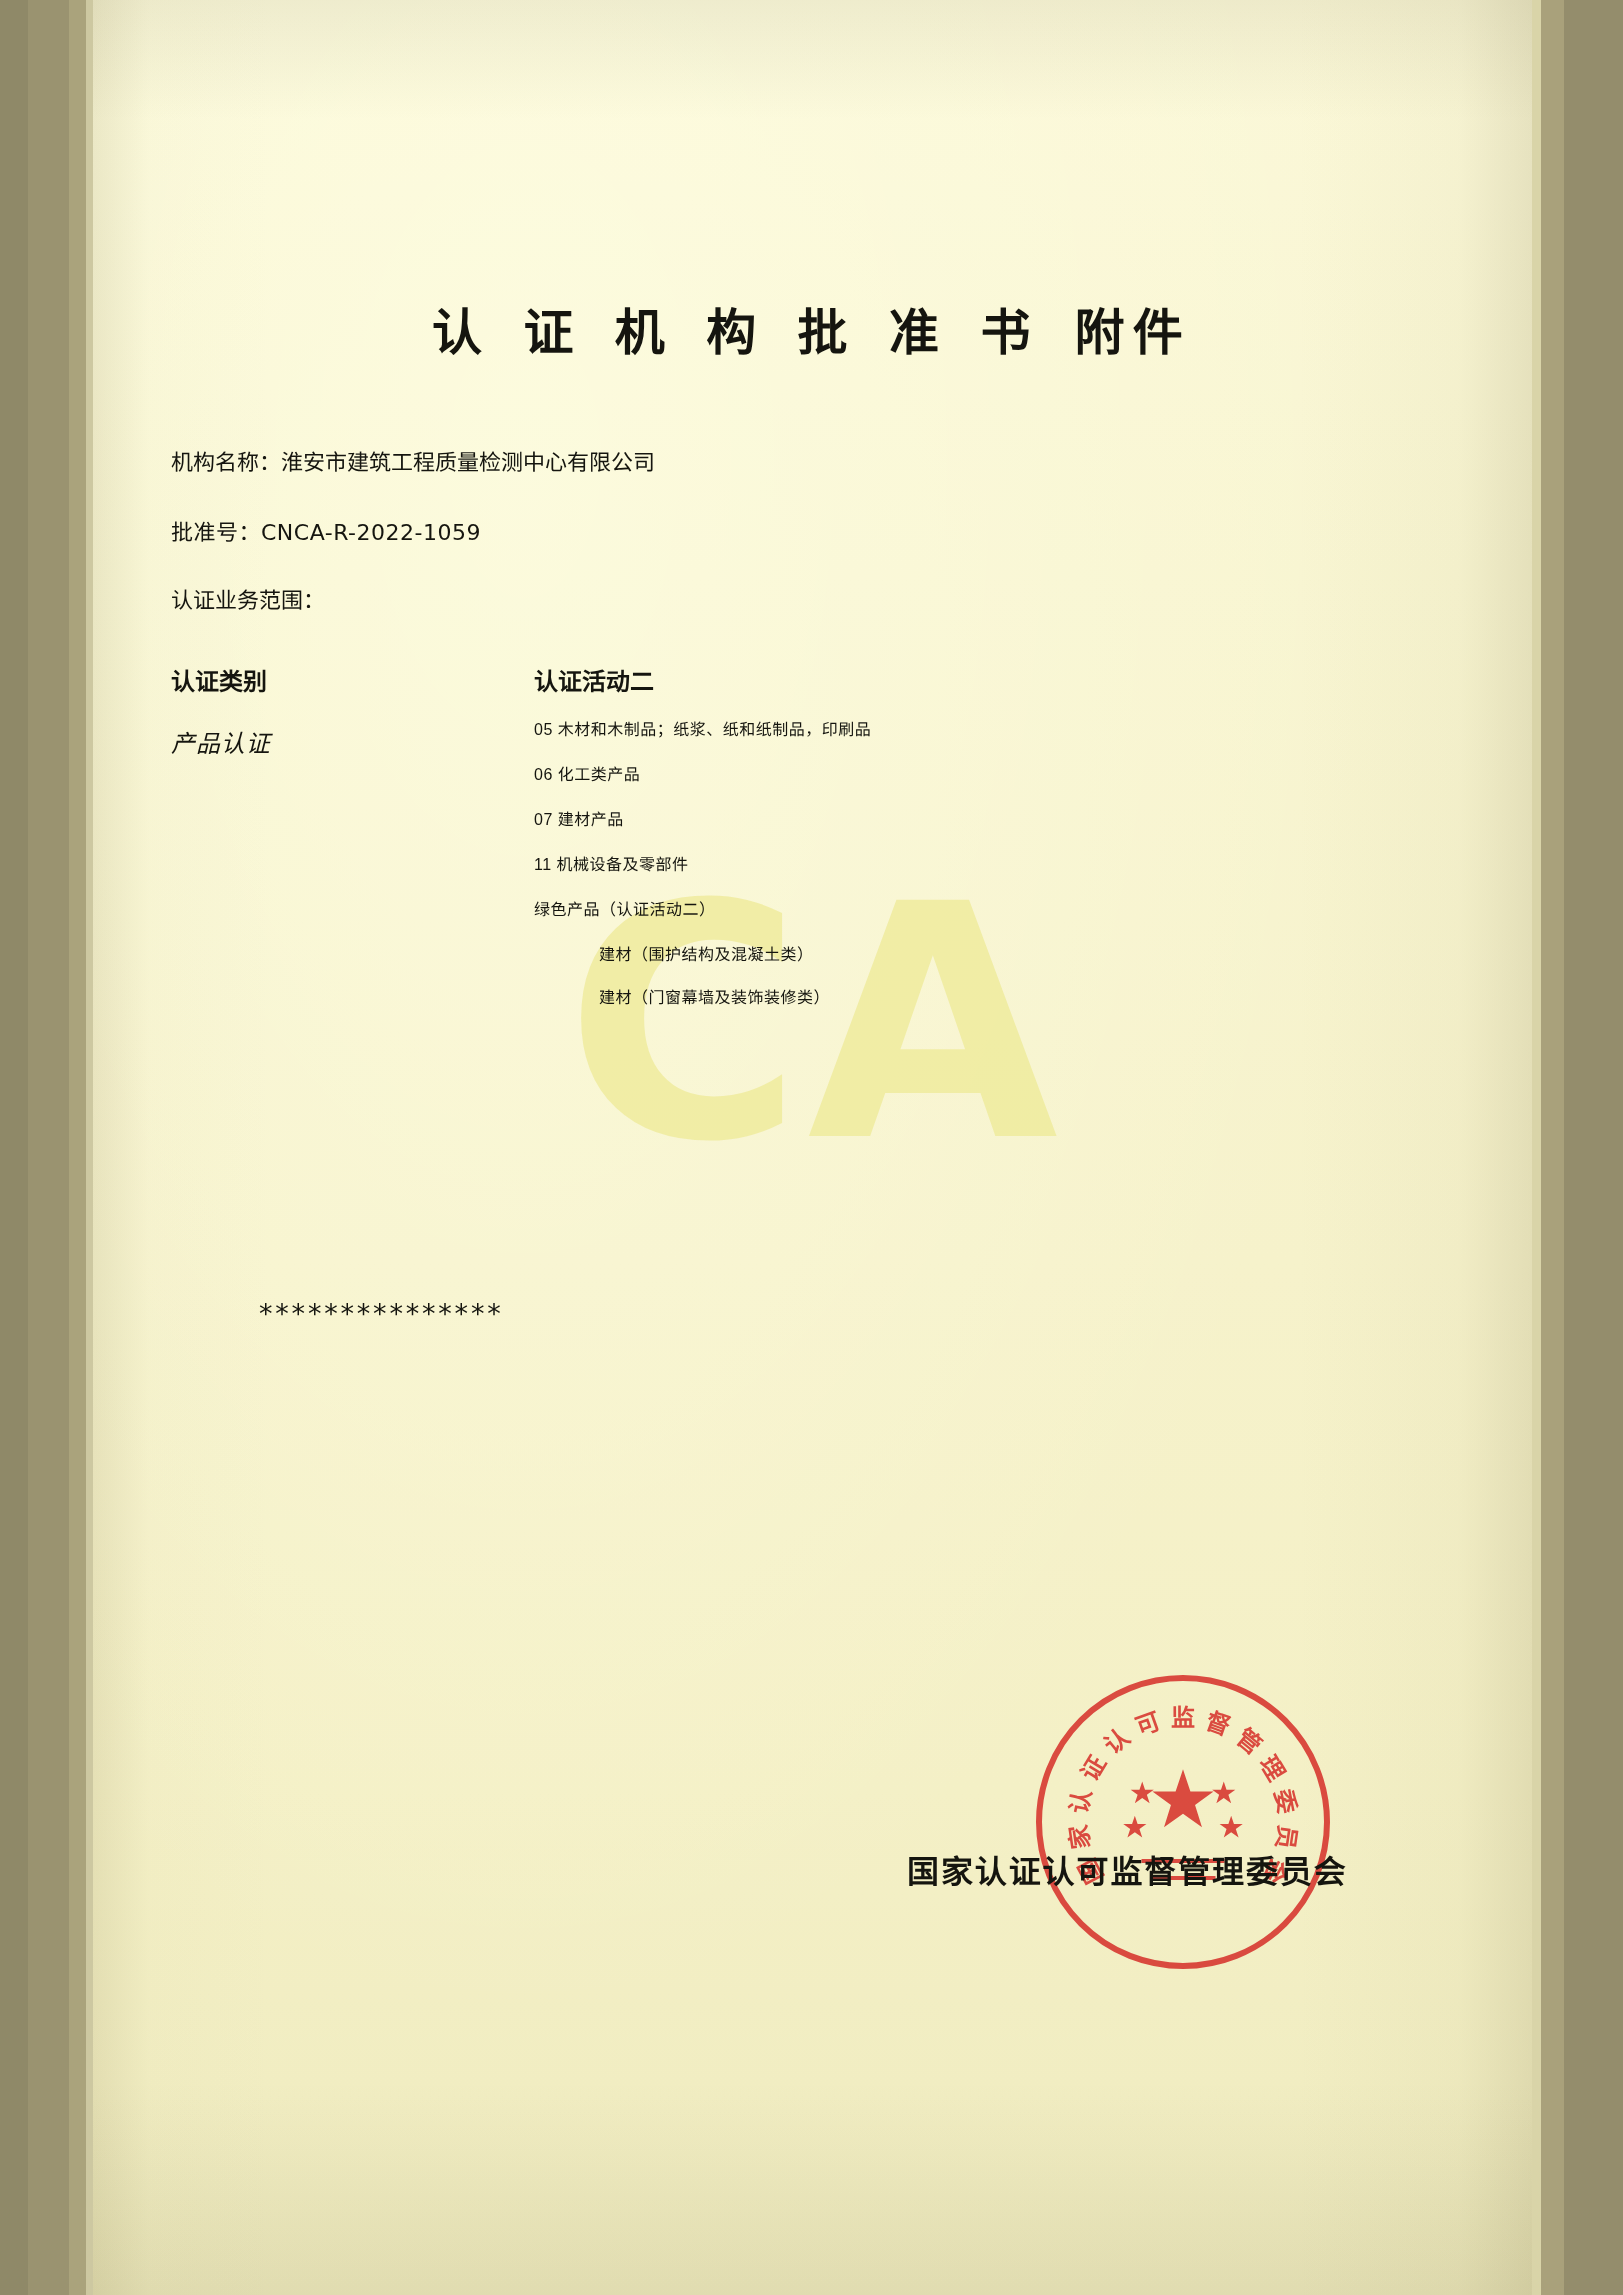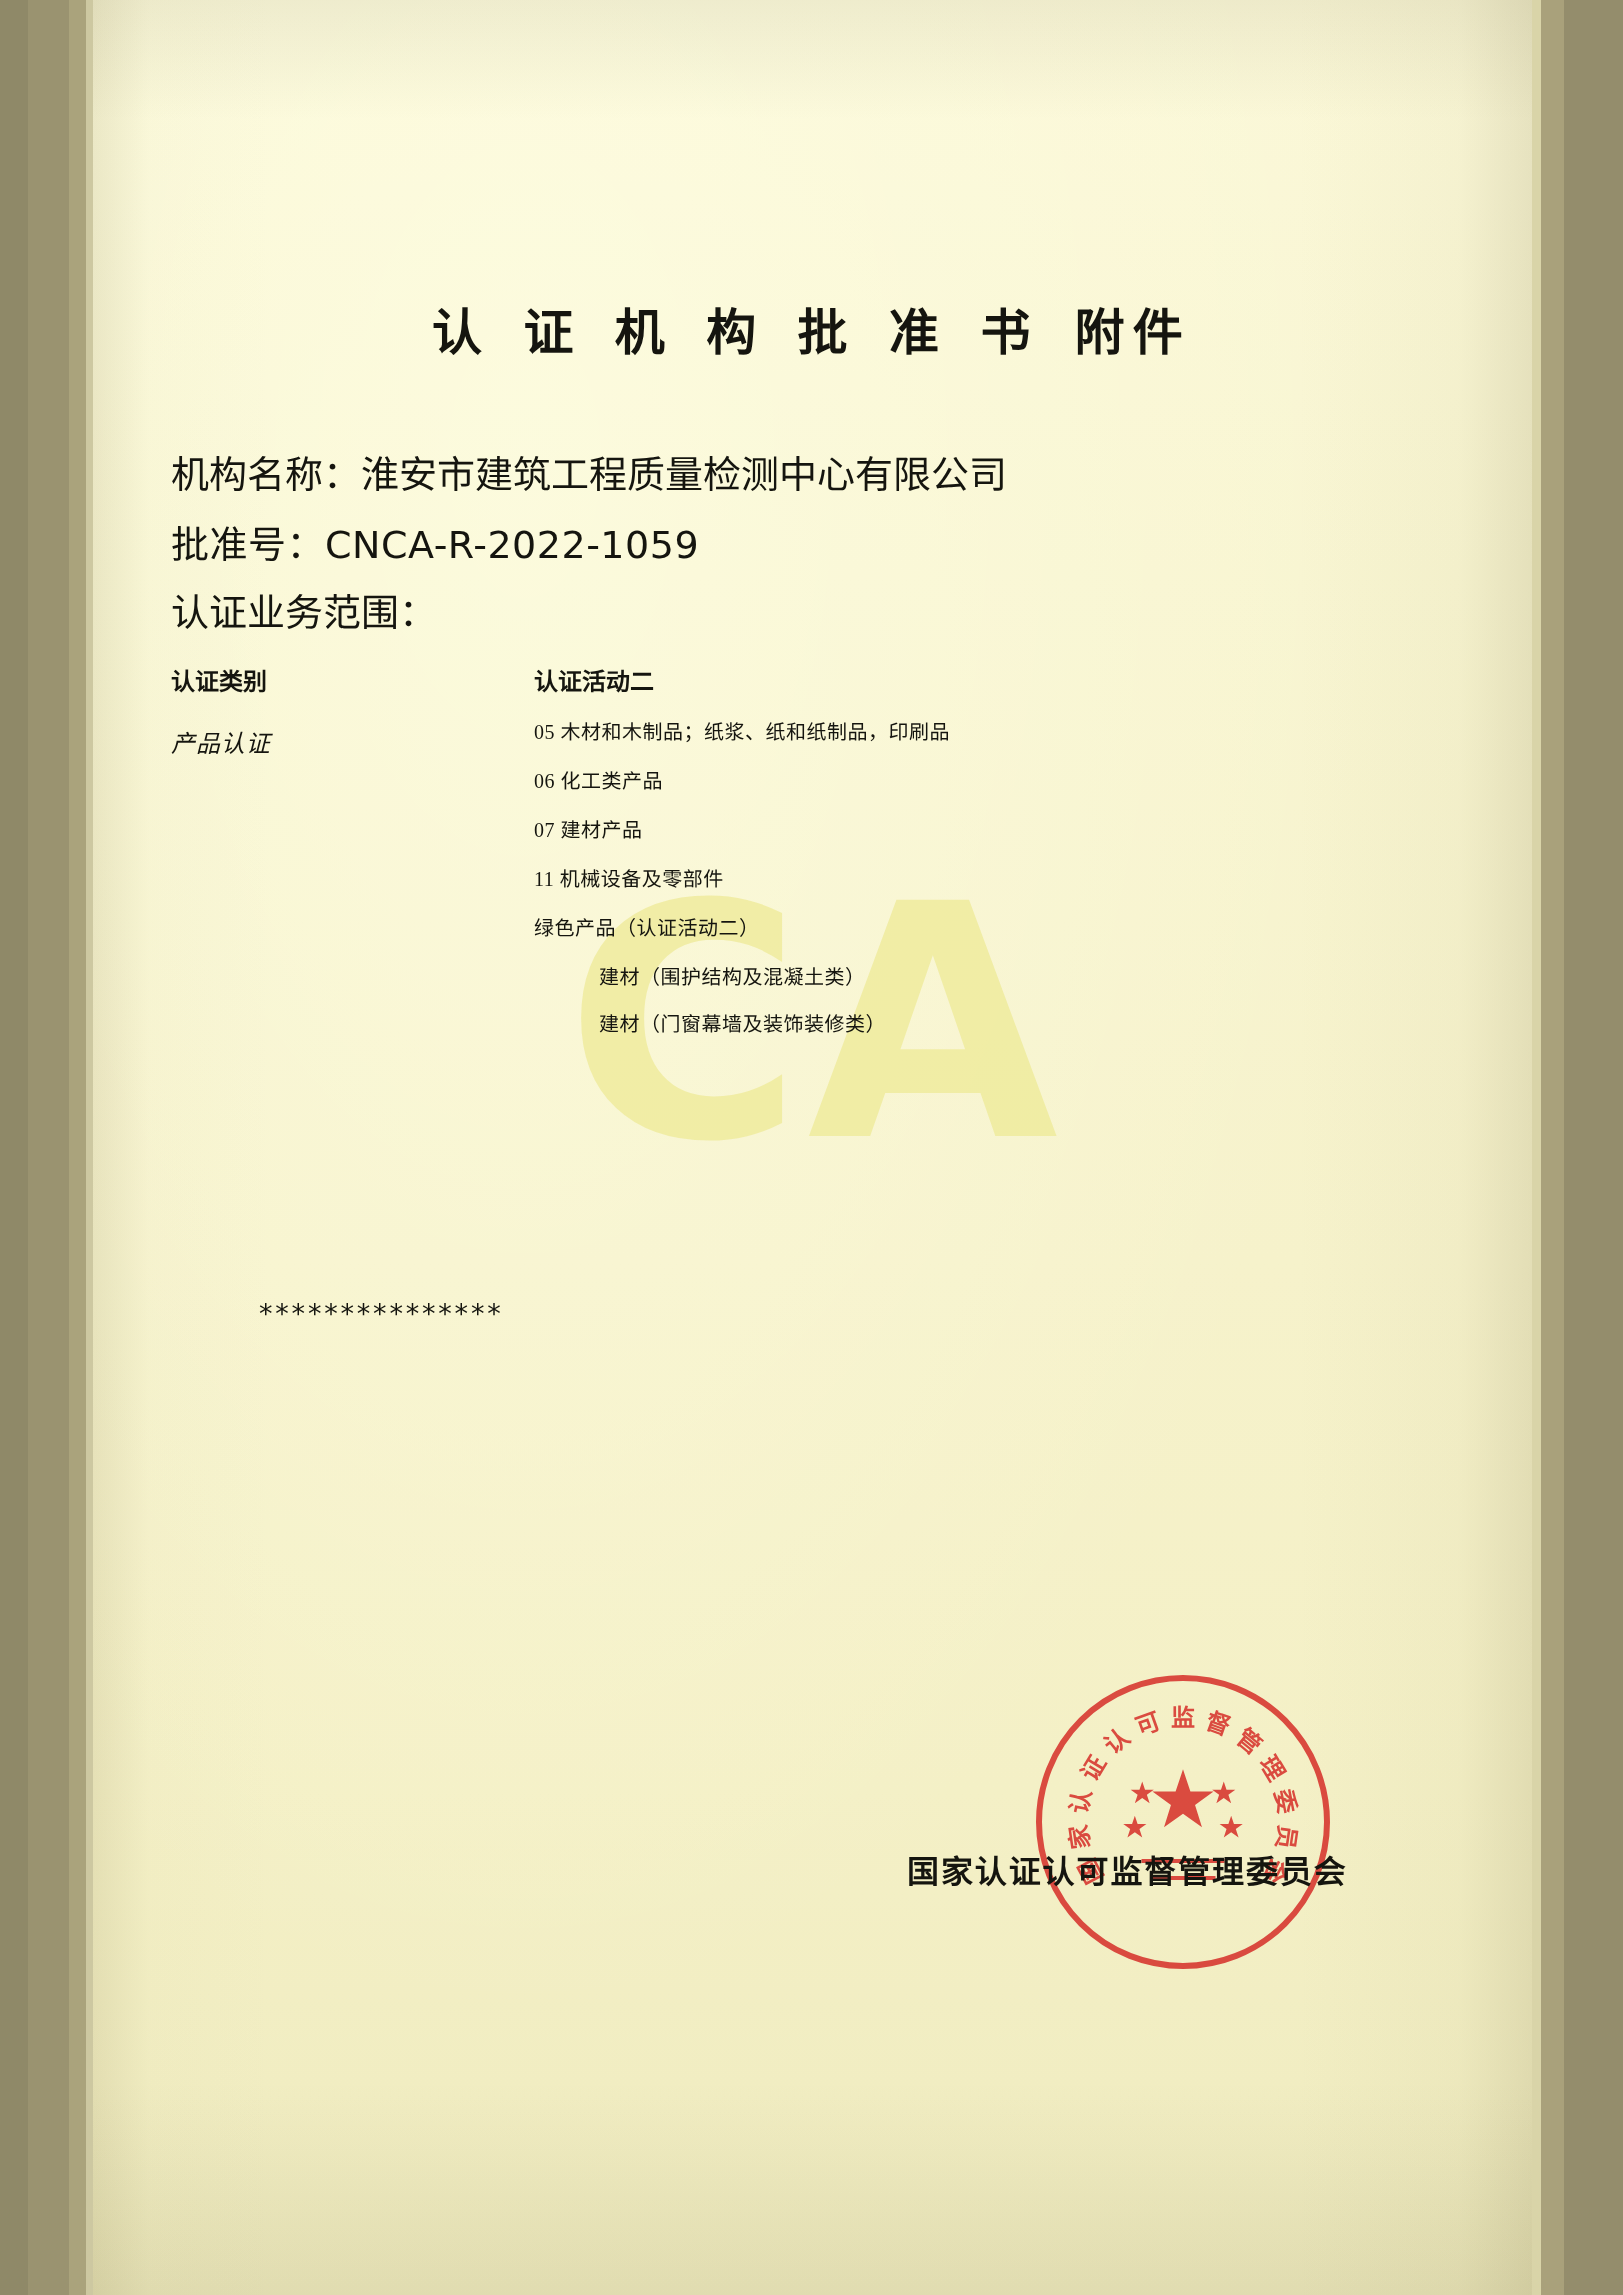--- a/index.html
+++ b/index.html
@@ -96,21 +96,21 @@
     font-size: 50px;
     letter-spacing: 12px;
     color: #15150f;
   }
   .doc-title .suffix { margin-left: 32px; letter-spacing: 8.3px; }
 
   .field {
     position: absolute;
     left: 171px;
     font-family: "DejaVu Sans", sans-serif;
-    font-size: 38px;
+    font-size: 22px;
     color: #15150f;
     white-space: nowrap;
   }
   .field-org   { top: 444px; }
   .field-appno { top: 514px; letter-spacing: 0.5px; }
   .field-scope { top: 582px; }
 
   .col-head {
     position: absolute;
     font-family: "DejaVu Sans", sans-serif;
@@ -133,22 +133,22 @@
     font-style: italic;
   }
 
   .scope-list {
     position: absolute;
     left: 534px;
     top: 722px;
     width: 879px;
   }
   .scope-list .item {
-    font-family: Liberation Serif, serif;
-    font-size: 20px;
+    font-family: Liberation Sans, sans-serif;
+    font-size: 16px;
     line-height: 1.0;
     color: #15150f;
     margin-bottom: 29px;
     letter-spacing: 0.5px;
     white-space: nowrap;
   }
   .scope-list .item.sub {
     padding-left: 65px;
     margin-bottom: 27px;
   }

